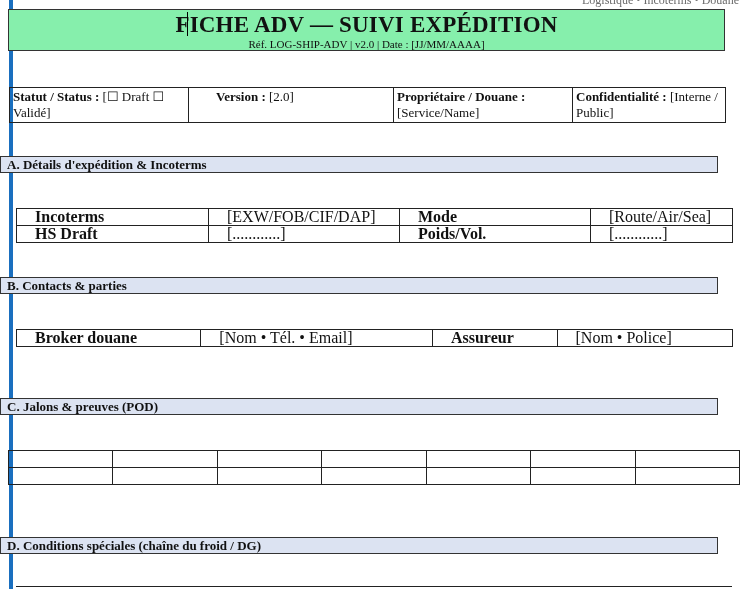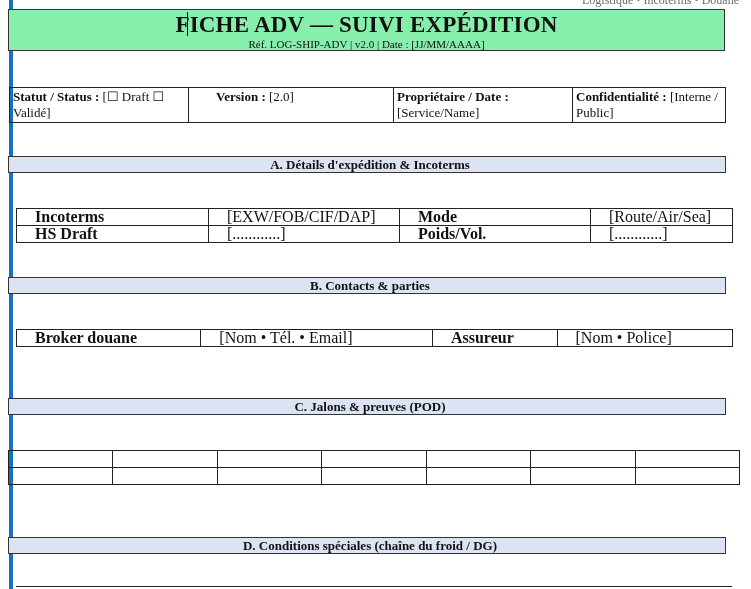--- a/index.html
+++ b/index.html
@@ -12,23 +12,23 @@
               background:#86efac; border:1px solid #333; box-sizing:border-box; text-align:center; }
   .titlebox .t { font-family:"Liberation Serif", serif; font-weight:bold; font-size:23px;
                  line-height:26px; margin-top:2px; letter-spacing:0.2px; }
   .titlebox .s { font-family:"Liberation Serif", serif; font-size:11px; line-height:12px; }
   .cursor { position:absolute; left:187px; top:12px; width:1px; height:24px; background:#000; }
   table { border-collapse:collapse; position:absolute; }
   td { border:1px solid #222; padding:0 0 0 18px; vertical-align:top;
        font-family:"Liberation Serif", serif; font-size:16px; line-height:16px; }
   .meta td { height:32px; padding:1px 3px; font-size:13px; }
   .b { font-weight:bold; }
-  .sec { position:absolute; left:8px; width:718px; height:17px; background:#dce3f2;
+  .sec { position:absolute; left:0; width:718px; height:17px; background:#dce3f2;
          border:1px solid #333; box-sizing:border-box; font-family:"Liberation Serif", serif;
-         font-weight:bold; font-size:13px; line-height:15px; padding-left:6px;text-align:center; }
+         font-weight:bold; font-size:13px; line-height:15px; padding-left:6px; }
   .kv td { height:16px; line-height:15px; }
   .ms td { height:16px; line-height:16px; }
   .ms td.e { height:16px; }
   .bottomline { position:absolute; left:16px; top:586px; width:716px; height:1px; background:#222; }
 </style>
 </head>
 <body>
 
 <div class="leftbar"></div>
 <div class="tagline">Logistique • Incoterms • Douane</div>
@@ -37,21 +37,21 @@
   <div class="t">FICHE ADV — SUIVI EXPÉDITION</div>
   <div class="s">Réf. LOG-SHIP-ADV | v2.0 | Date : [JJ/MM/AAAA]</div>
 </div>
 <div class="cursor"></div>
 
 <table class="meta" style="left:9px; top:87px; width:717px;">
   <tbody>
       <tr>
     <td style="width:172px;margin-top:16px;"><span class="b">Statut / Status :</span> <span>[☐ Draft ☐ Validé]</span></td>
     <td style="width:174px;padding-left:27px;"><span class="b">Version :</span> <span>[2.0]</span></td>
-    <td style="width:172px;"><span class="b">Propriétaire / Date :</span> <span>[Service/Name]</span></td>
+    <td style="width:172px;"><span class="b">Propriétaire / Douane :</span> <span>[Service/Name]</span></td>
     <td><span class="b">Confidentialité :</span> <span>[Interne / Public]</span></td>
   </tr>
 </tbody>
   </table>
 
 <div class="sec" style="top:156px;">A. Détails d'expédition &amp; Incoterms</div>
 <table class="kv" style="left:16px; top:208px; width:717px;">
   <tbody>
       <tr>
     <td class="b" style="width:173px;">Incoterms</td>

